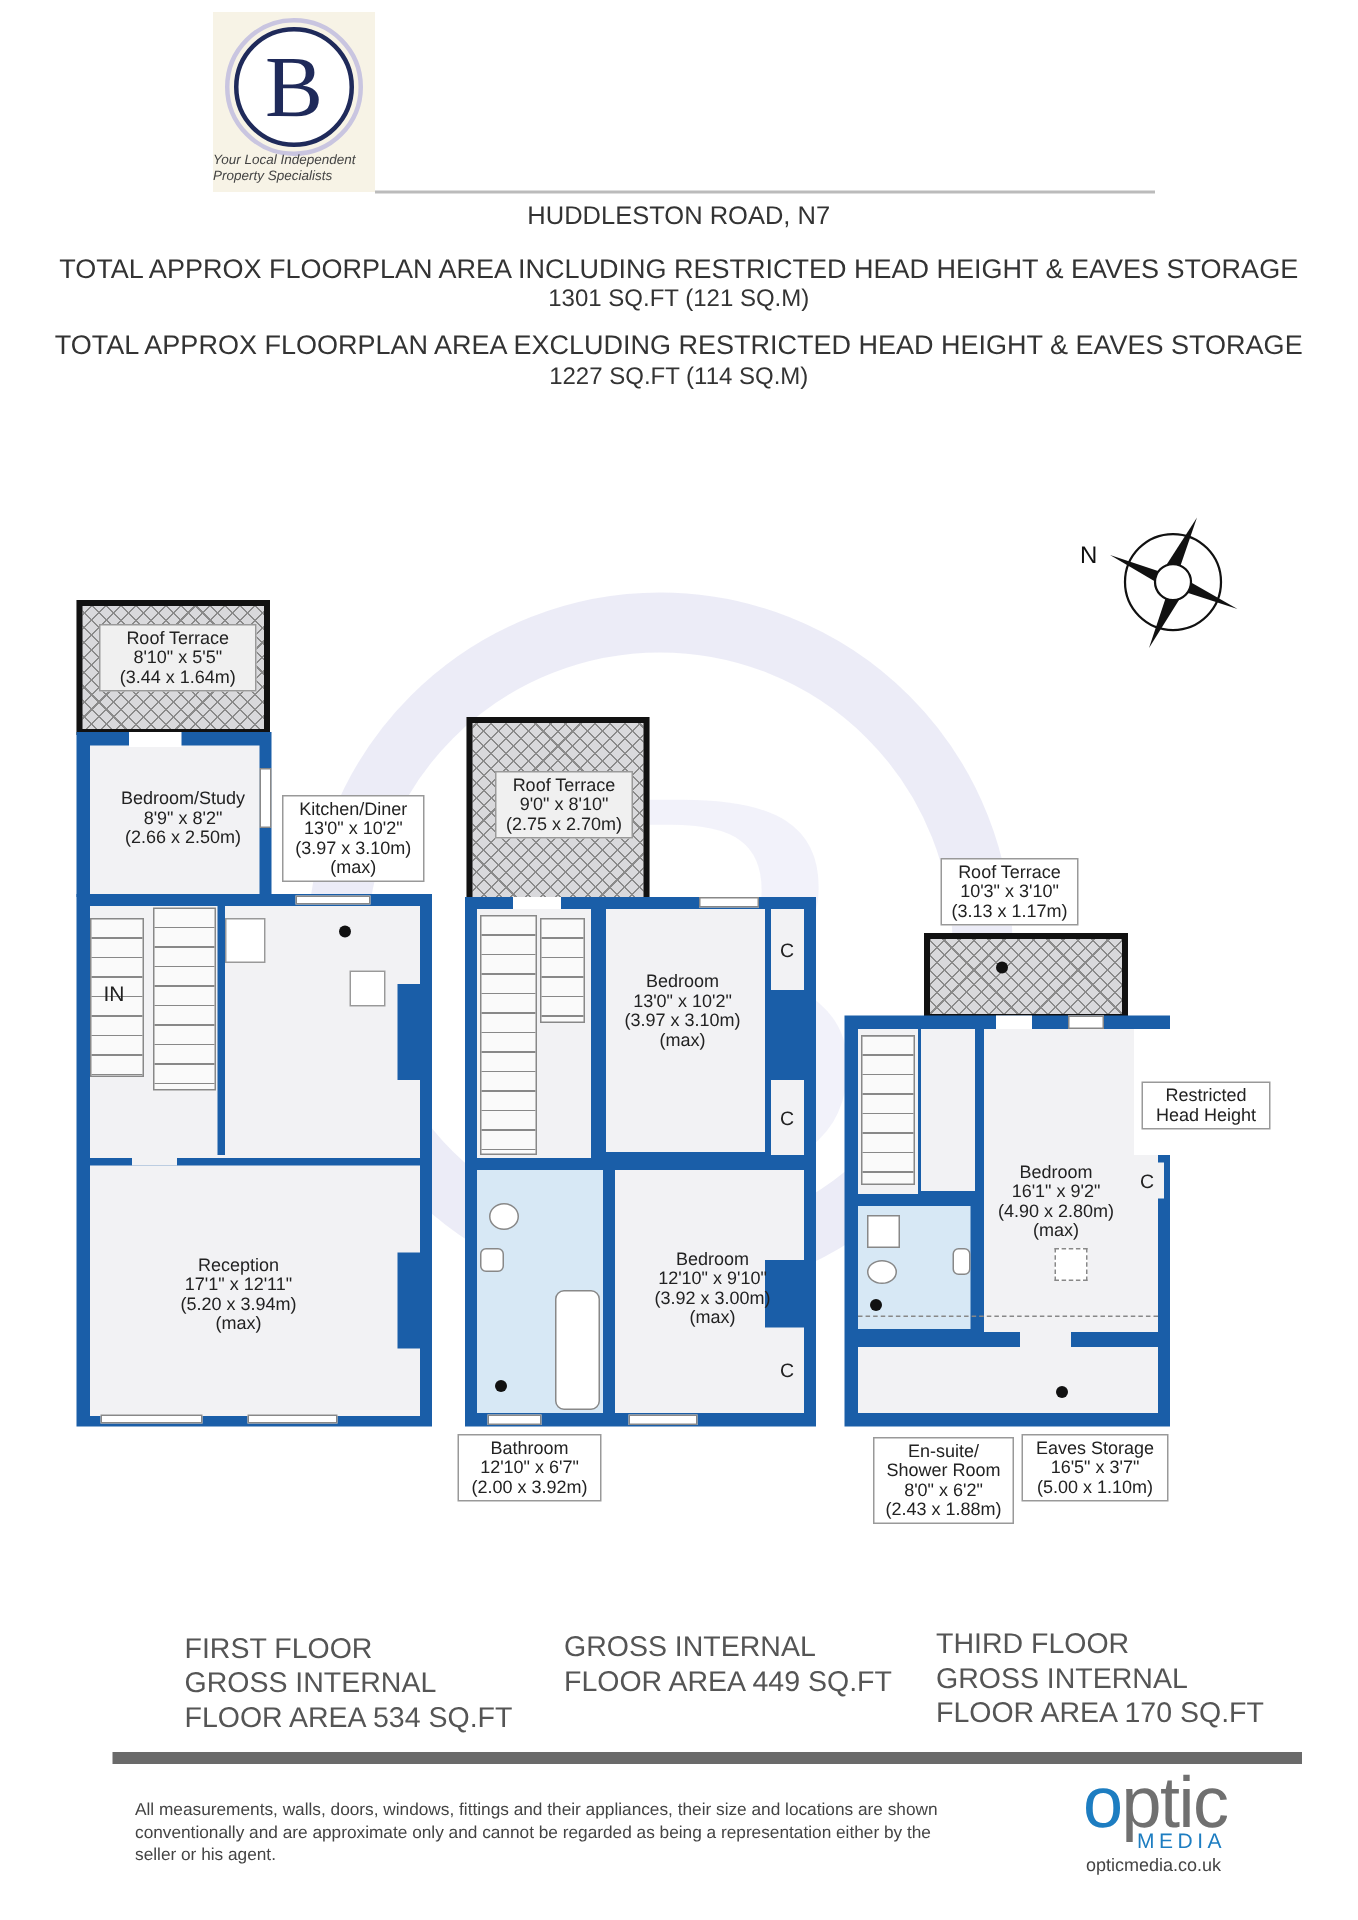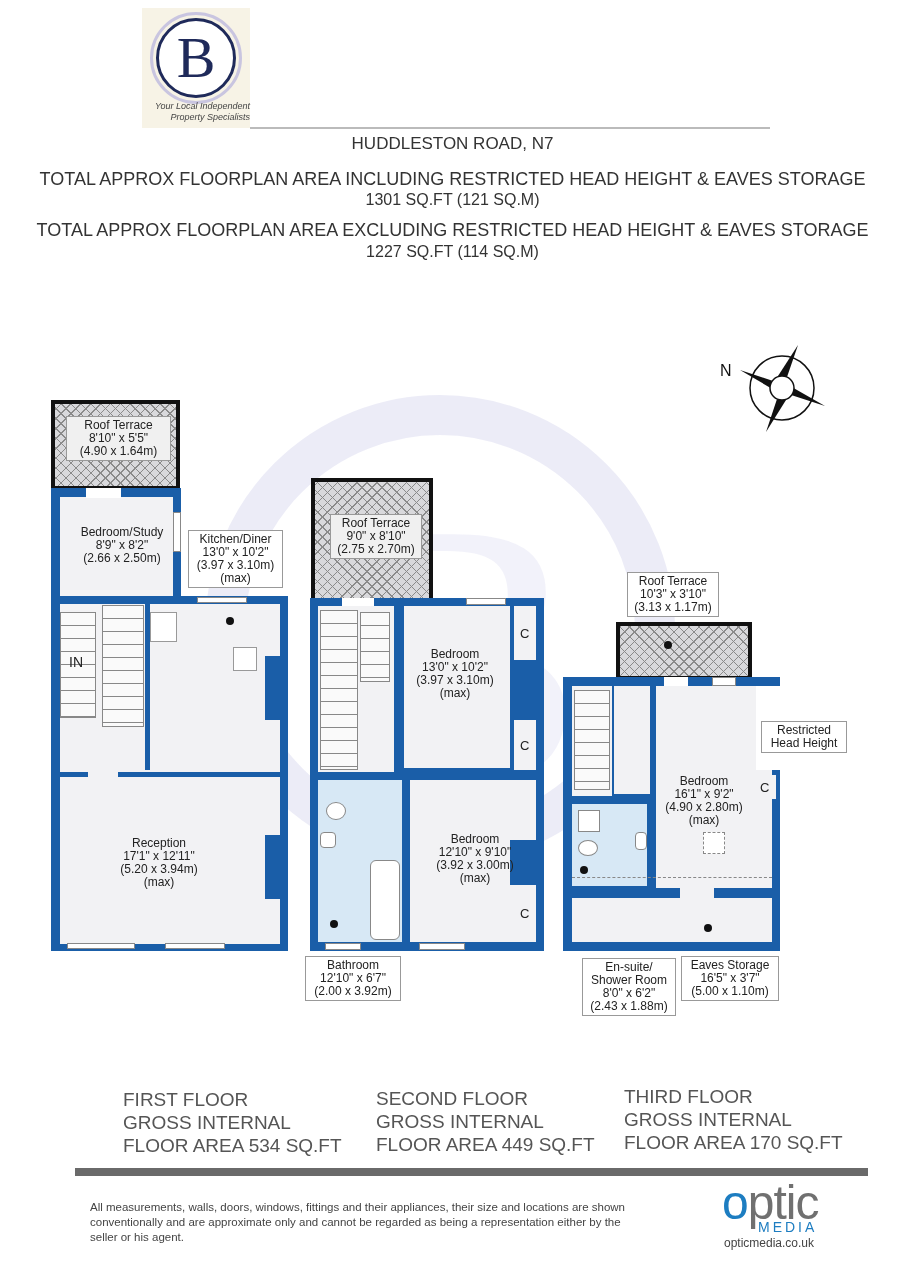--- a/index.html
+++ b/index.html
@@ -2,21 +2,21 @@
 <html><head>
 <meta charset="utf-8">
 <style>
   html, body { margin:0; padding:0; background:#ffffff; }
   body { width:905px; height:1280px; position:relative; overflow:hidden; font-family:"Liberation Sans", sans-serif; color:#333; }
   .abs { position:absolute; }
   .logo-box { left:142px; top:8px; width:108px; height:120px; background:#f7f3e6; }
   .logo-ring { left:150px; top:12px; width:92px; height:92px; border-radius:50%; border:3px solid #c9c5e0; box-sizing:border-box; }
   .logo-ring2 { left:156px; top:18px; width:80px; height:80px; border-radius:50%; border:3px solid #1f2a5a; box-sizing:border-box; background:#fff; display:flex; align-items:center; justify-content:center; }
   .logo-letter { font-family:"Liberation Serif", serif; font-size:58px; color:#1f2a5a; line-height:1; }
-  .logo-tag { left:142px; top:101px; width:108px; text-align:right; font-size:9px; line-height:11px; color:#444; font-style:italic; }
+  .logo-tag { left:142px; top:101px; width:108px; text-align:left; font-size:9px; line-height:11px; color:#444; font-style:italic; }
   .header-rule { left:250px; top:127px; width:520px; height:2px; background:#bbb; }
   .title { left:0; width:905px; text-align:center; color:#333; }
   .t1 { top:134px; font-size:17px; }
   .t2 { top:169px; font-size:18px; }
   .t3 { top:191px; font-size:16px; }
   .t4 { top:220px; font-size:18px; }
   .t5 { top:243px; font-size:16px; }
   .watermark { left:205px; top:395px; width:470px; height:470px; border-radius:50%; border:40px solid rgba(150,150,210,0.18); box-sizing:border-box; }
   .wm-letter { left:330px; top:465px; font-family:"Liberation Serif", serif; font-size:380px; color:rgba(150,150,210,0.12); line-height:1; }
   .wall { position:absolute; background:#1a5ea8; }
@@ -73,21 +73,21 @@
   <polygon points="85,66 48,54 50,46" fill="#111"></polygon>
   <polygon points="58,5 46,40 38,36" fill="#111"></polygon>
   <polygon points="26,92 38,56 46,60" fill="#111"></polygon>
   <circle cx="42" cy="48" r="12" fill="#fff" stroke="#111" stroke-width="1.5"></circle>
 </svg>
 
 <div class="terrace" style="left:51px;top:400px;width:129px;height:90px;"></div>
 <div class="label boxed" style="left:66px;top:416px;width:95px;">
   <div>Roof Terrace</div>
   <div>8'10" x 5'5"</div>
-  <div>(4.90 x 1.64m)</div>
+  <div>(3.44 x 1.64m)</div>
 </div>
 
 <div class="wall" style="left:51px;top:488px;width:130px;height:110px;"></div>
 <div class="room" style="left:60px;top:497px;width:113px;height:101px;"></div>
 <div class="room" style="left:86px;top:488px;width:35px;height:10px;background:#fff;"></div>
 <div class="window" style="left:173px;top:512px;width:8px;height:40px;"></div>
 
 <div class="wall" style="left:51px;top:596px;width:237px;height:355px;"></div>
 <div class="room" style="left:60px;top:604px;width:220px;height:340px;"></div>
 <div class="wall" style="left:145px;top:600px;width:5px;height:170px;"></div>
@@ -222,21 +222,20 @@
   <div>16'5" x 3'7"</div>
   <div>(5.00 x 1.10m)</div>
 </div>
 
 <div class="floor-summary" style="left:91px;top:1088px;margin-left:32px;">
   <div>FIRST FLOOR</div>
   <div>GROSS INTERNAL</div>
   <div>FLOOR AREA 534  SQ.FT</div>
 </div>
 <div class="floor-summary" style="left:376px;top:1087px;">
-  <div>SECOND FLOOR</div>
   <div>GROSS INTERNAL</div>
   <div>FLOOR AREA 449 SQ.FT</div>
 </div>
 <div class="floor-summary" style="left:624px;top:1085px;">
   <div>THIRD FLOOR</div>
   <div>GROSS INTERNAL</div>
   <div>FLOOR AREA 170 SQ.FT</div>
 </div>
 
 <div class="abs footer-rule"></div>

